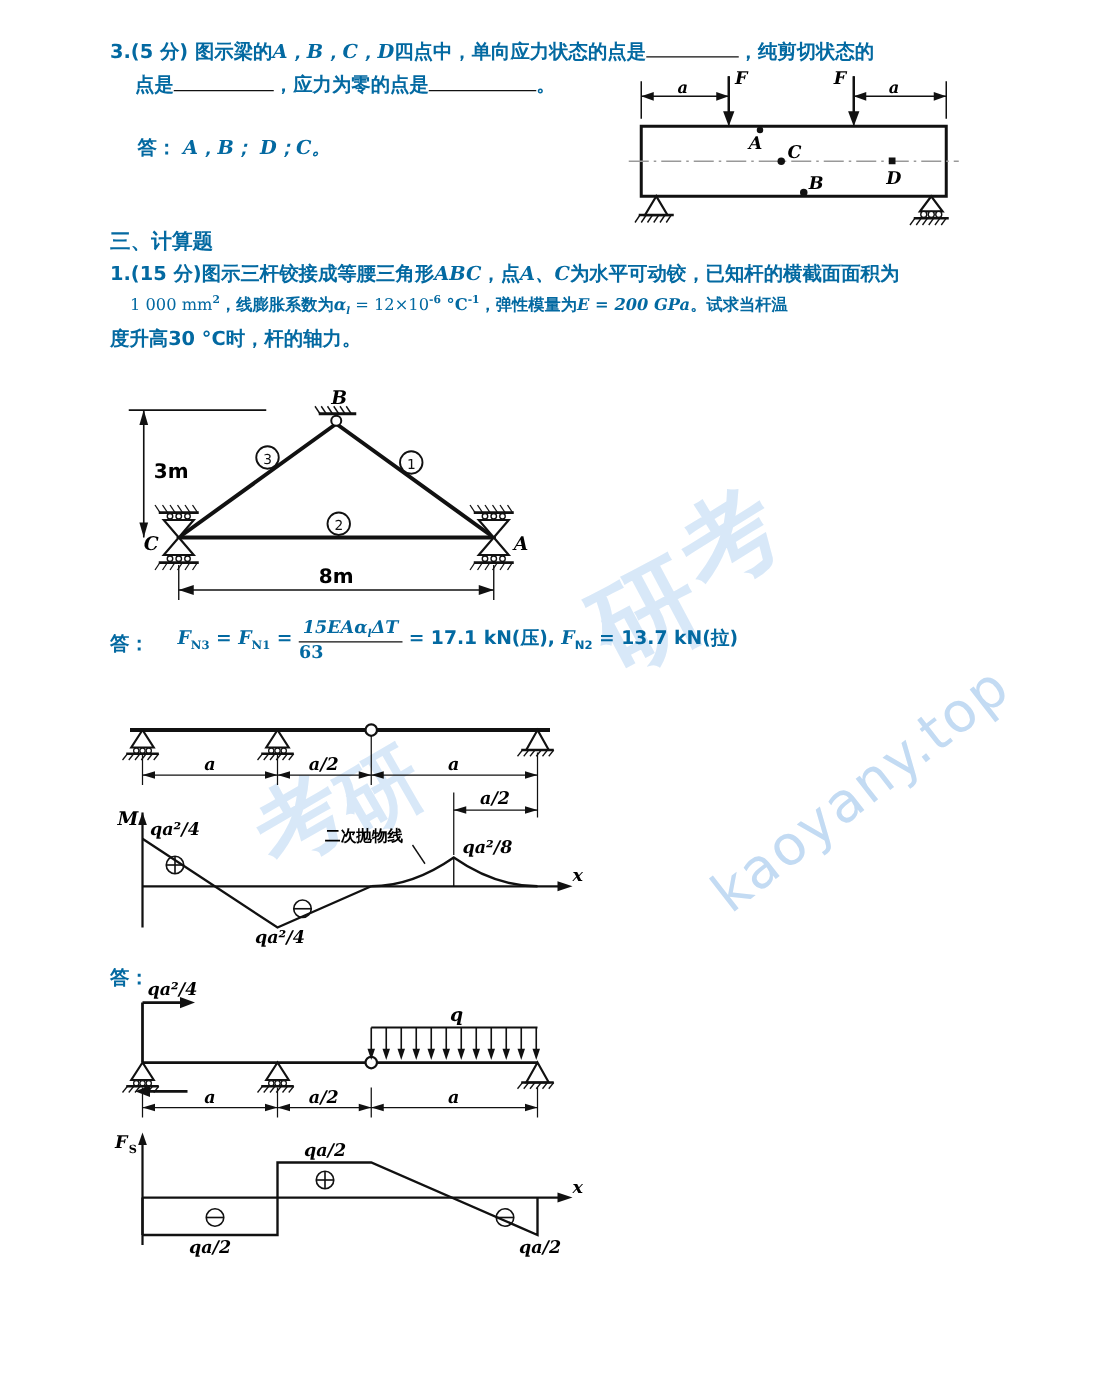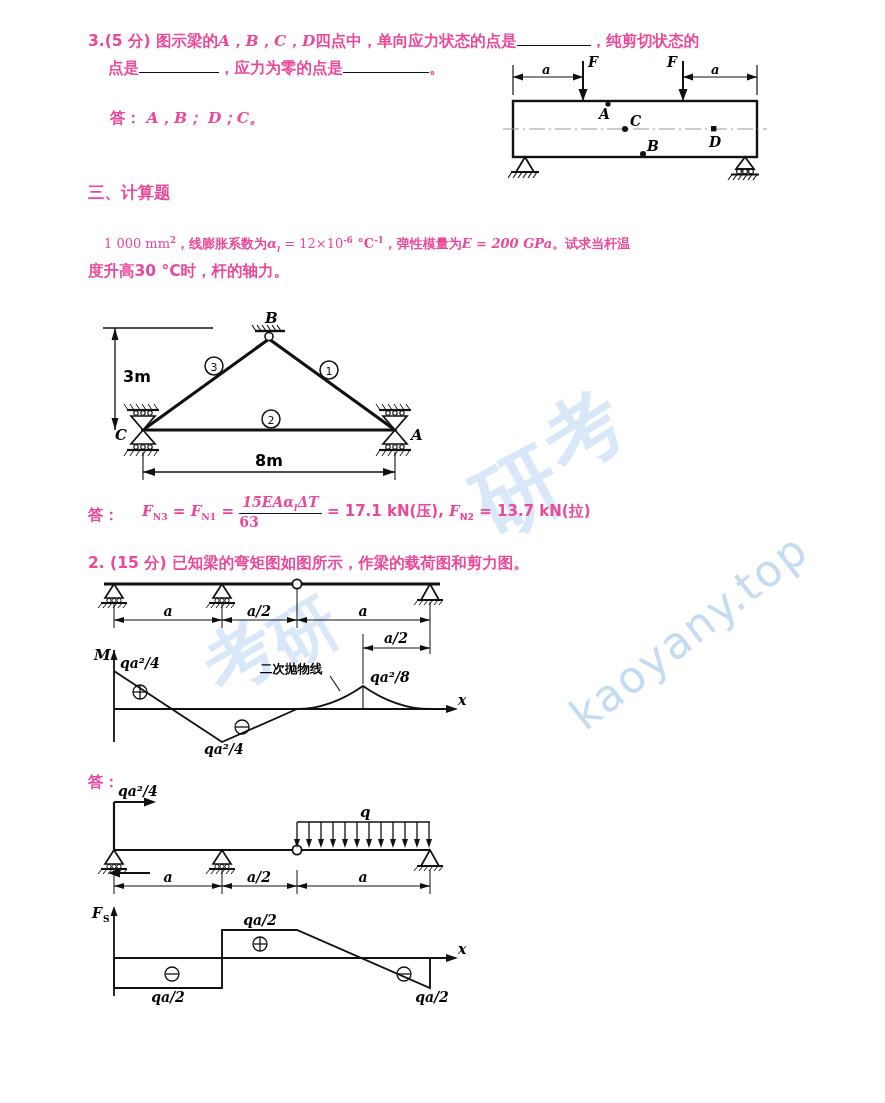--- a/index.html
+++ b/index.html
@@ -1,21 +1,21 @@
 <!DOCTYPE html>
 <html><head>
 <meta charset="utf-8">
 <style>
   html,body{margin:0;padding:0;background:#8a8a8a;}
   body{font-family:"DejaVu Serif","Liberation Serif",serif;}
   #page{
     position:relative;width:885px;height:1103px;background:#ffffff;
     margin:0 auto;overflow:hidden;
   }
-  .txt{position:absolute;color:#ec4899;white-space:nowrap;}
+  .txt{position:absolute;color:#0369a1;white-space:nowrap;}
   .cn{font-family:"DejaVu Sans","Liberation Sans",sans-serif;font-weight:700;}
   .serif-i{font-family:"DejaVu Serif","Liberation Serif",serif;font-style:italic;font-weight:700;}
   .fill-line{border-bottom:1.6px solid #111;display:inline-block;}
   svg{position:absolute;overflow:visible;}
   .wm{position:absolute;color:#cfe0f5;pointer-events:none;user-select:none;}
   .wm-latin{
     font-family:"DejaVu Sans","Liberation Sans",sans-serif;
     font-size:44px;letter-spacing:2px;color:#c3dbf3;
     transform:rotate(-38deg);transform-origin:left top;
   }
@@ -123,20 +123,23 @@
         <line x1="242" y1="119.5" x2="238" y2="125"></line>
       <line x1="247" y1="119.5" x2="243" y2="125"></line>
         <line x1="252" y1="119.5" x2="248" y2="125"></line>
       <line x1="257" y1="119.5" x2="253" y2="125"></line>
         <line x1="262" y1="119.5" x2="258" y2="125"></line>
     </g>
   </svg>
 
   <div class="txt cn" style="left:88px;top:182px;font-size:16.5px;">三、计算题</div>
 
+  <div class="txt cn" style="left:88px;top:209px;font-size:15.5px;">
+    <span>1.(15 分)</span><span>图示三杆铰接成等腰三角形</span><span class="serif-i">ABC</span><span>，点</span><span class="serif-i">A、C</span><span>为水平可动铰，已知杆的横截面面积为</span>
+  </div>
   <div class="txt cn" style="left:104px;top:235px;font-size:13px;">
     <span style="font-family:'DejaVu Serif',serif;font-weight:400;">1 000  mm</span><sup style="font-family:'DejaVu Serif',serif;">2</sup><span>，线膨胀系数为</span><span class="serif-i">α</span><sub class="serif-i">l</sub><span style="font-family:'DejaVu Serif',serif;font-weight:400;"> = 12×10</span><sup style="font-family:'DejaVu Serif',serif;">-6</sup><span style="font-family:'DejaVu Serif',serif;font-weight:700;">&nbsp;</span><span style="font-family:'DejaVu Serif',serif;font-weight:700;">°C</span><sup style="font-family:'DejaVu Serif',serif;font-weight:700;">-1</sup><span>，弹性模量为</span><span class="serif-i">E = 200  GPa</span><span>。试求当杆温</span>
   </div>
   <div class="txt cn" style="left:88px;top:261px;font-size:15.5px;">度升高30 °C时，杆的轴力。</div>
 
   <svg style="left:95px;top:312px;" width="330" height="172" viewBox="0 0 330 172">
 
     <line x1="8" y1="16" x2="118" y2="16" stroke="#111" stroke-width="1.4"></line>
 
     <line x1="20" y1="16" x2="20" y2="118" stroke="#111" stroke-width="1.3"></line>
@@ -248,24 +251,20 @@
     </span>
     <span style="display:inline-block;vertical-align:middle;line-height:1.15;">
       <span style="display:block;border-bottom:1.5px solid #111;padding:0 3px;font-style:italic;font-size:14px;"><span>15EAα</span><sub>l</sub><span>ΔT</span></span>
       <span style="display:block;font-size:14px;">63</span>
     </span>
     <span style="display:inline-block;vertical-align:middle;font-family:'DejaVu Sans',sans-serif;">
       <span> = 17.1  kN(压),  </span><span class="serif-i">F</span><sub>N2</sub><span> = 13.7  kN(拉)</span>
     </span>
   </div>
 
-  <div class="txt cn" style="left:88px;top:553px;font-size:15.5px;">
-    <span>2. (15 分)</span>
-    <span>已知梁的弯矩图如图所示，作梁的载荷图和剪力图。</span>
-  </div>
 
   <svg style="left:92px;top:572px;" width="400" height="185" viewBox="0 0 400 185">
 
     <line x1="12" y1="12" x2="348" y2="12" stroke="#111" stroke-width="3.2"></line>
 
     <circle cx="205" cy="12" r="4.6" fill="#fff" stroke="#111" stroke-width="1.8"></circle>
 
     <g stroke="#111" stroke-width="1.7" fill="#fff">
         <polygon points="22,12 13,26 31,26"></polygon>
       </g>

